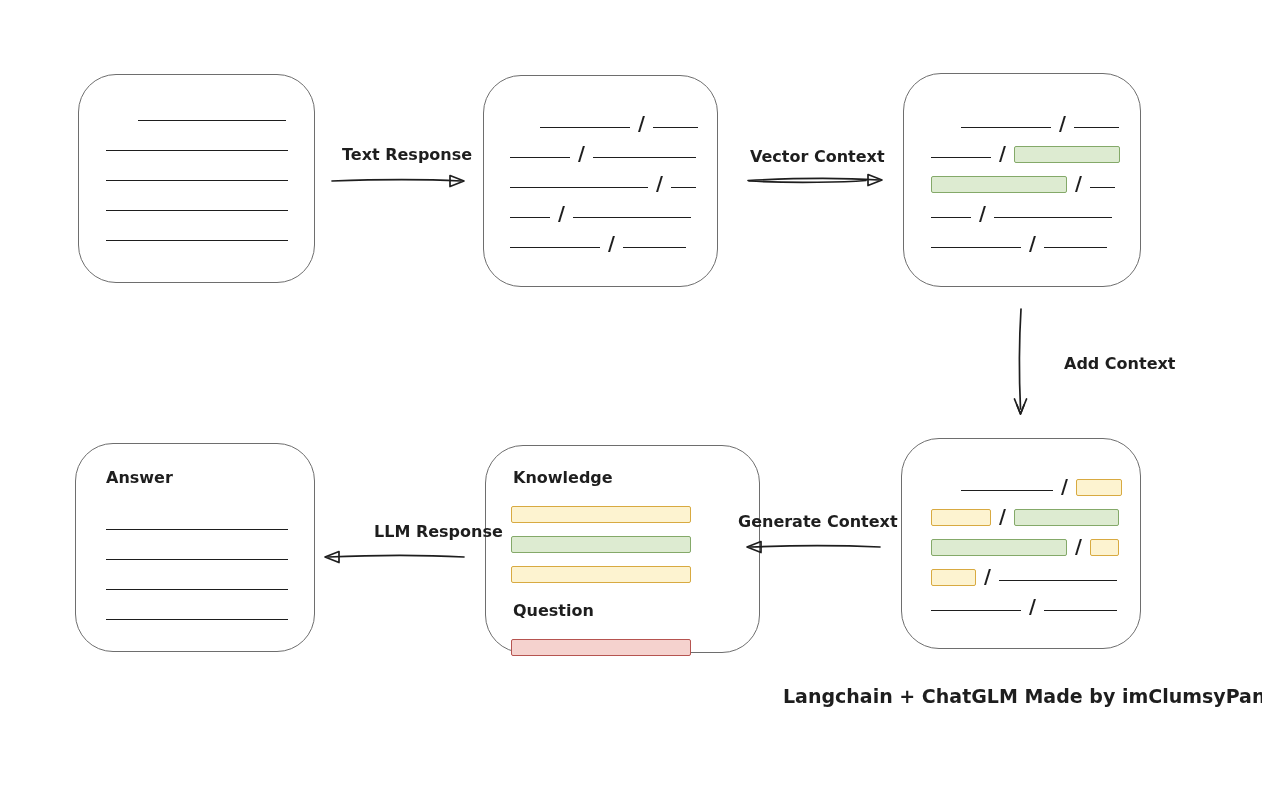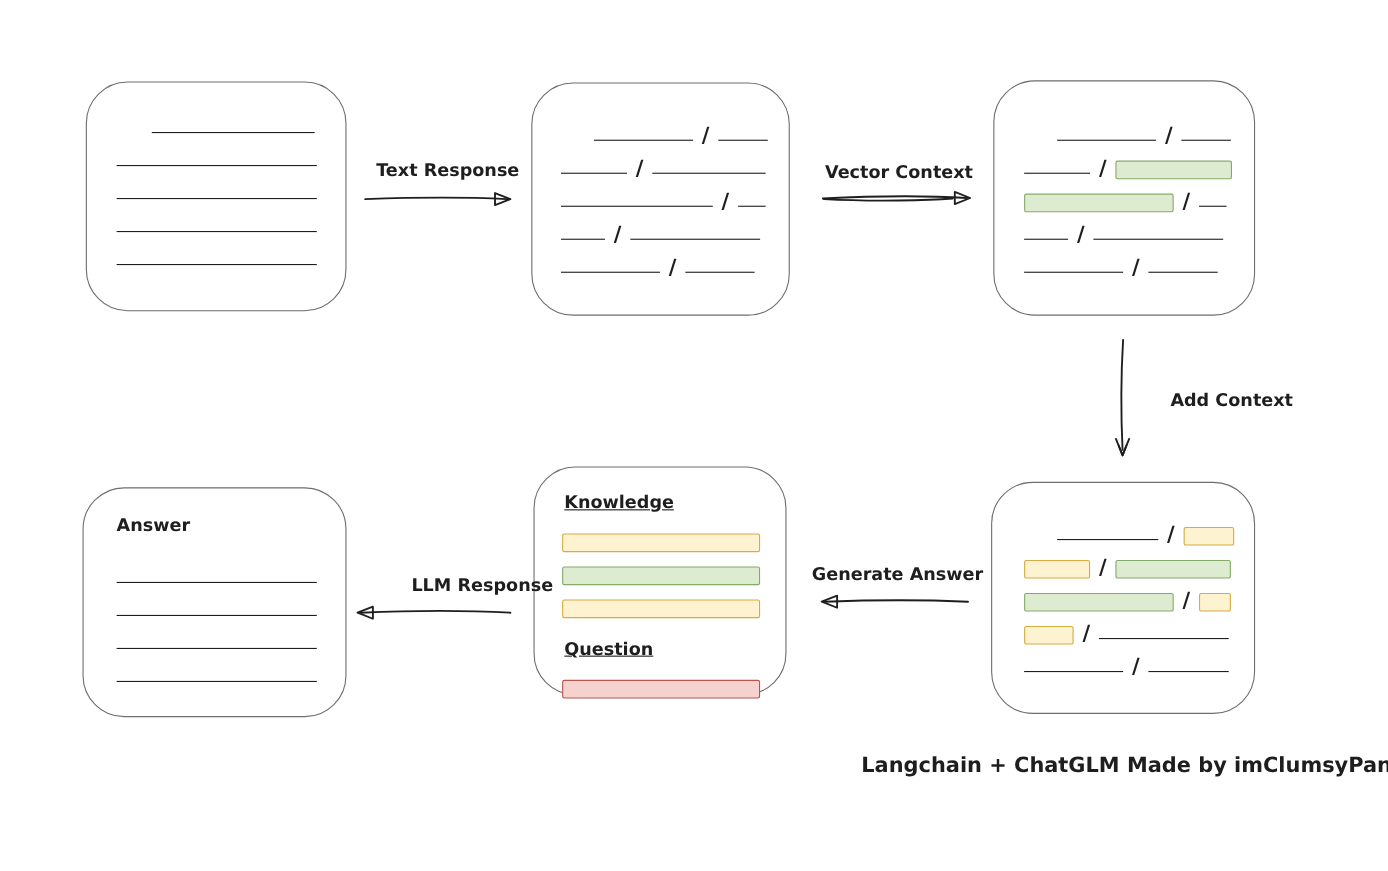--- a/index.html
+++ b/index.html
@@ -16,21 +16,21 @@
     font-family:"DejaVu Sans","Liberation Sans",sans-serif;color:var(--ink);
   }
   .dbox{
     position:absolute;background:#ffffff;border:1.5px solid var(--box-border);
     border-radius:38px;
   }
   #box-document{left:78px;top:74px;width:237px;height:209px;padding:23px 0 0 27px;}
   #box-split{left:483px;top:75px;width:235px;height:212px;padding:29px 0 0 26px;}
   #box-vector{left:903px;top:73px;width:238px;height:214px;padding:31px 0 0 27px;}
   #box-context{left:901px;top:438px;width:240px;height:211px;padding:29px 0 0 29px;}
-  #box-prompt{left:485px;top:424px;width:230px;height:208px;padding:14px 0 0 25px;text-decoration:underline;}
+  #box-prompt{left:485px;top:445px;width:275px;height:208px;padding:14px 0 0 25px;}
   #box-answer{left:75px;top:443px;width:240px;height:209px;padding:12px 0 0 30px;}
 
   .seg-row{height:30px;display:flex;align-items:flex-end;gap:8px;}
   .seg-line{height:0;border-bottom:1.6px solid var(--ink);margin-bottom:7px;}
   .seg-slash{font-size:19px;font-weight:600;line-height:1;margin-bottom:2px;}
   .seg-chip{height:17px;margin-bottom:2px;border-radius:2px;}
   .chip-green{background:var(--green-fill);border:1.5px solid var(--green-stroke);}
   .chip-yellow{background:var(--yellow-fill);border:1.5px solid var(--yellow-stroke);}
   .chip-red{background:var(--red-fill);border:1.5px solid var(--red-stroke);}
 
@@ -209,21 +209,21 @@
     <path d="M122 4.5 L136 10 L122 15.5 Z"></path>
   </svg>
 
   <svg class="arrow-svg" style="left:1010px;top:307px;" width="22" height="112">
     <path d="M11 2 C9 35 9 70 10.5 102"></path>
     <path d="M4.5 92 L10.5 107 L16.5 92"></path>
     <path d="M7 98 L10.5 107 L14 98"></path>
   </svg>
   <div class="arrow-label" style="left:1064px;top:354px;">Add Context</div>
 
-  <div class="arrow-label" style="left:738px;top:512px;">Generate Answer</div>
+  <div class="arrow-label" style="left:738px;top:512px;">Generate Context</div>
   <svg class="arrow-svg" style="left:740px;top:537px;" width="142" height="20">
     <path d="M10 10 C50 8.5 105 8.5 140 10"></path>
     <path d="M21 4.5 L7 10 L21 15.5 Z"></path>
   </svg>
 
   <div class="arrow-label" style="left:333px;top:522px;margin-left:41px;">LLM Response</div>
   <svg class="arrow-svg" style="left:318px;top:547px;" width="148" height="20">
     <path d="M10 10 C55 8 110 8 146 10"></path>
     <path d="M21 4.5 L7 10 L21 15.5 Z"></path>
   </svg>

